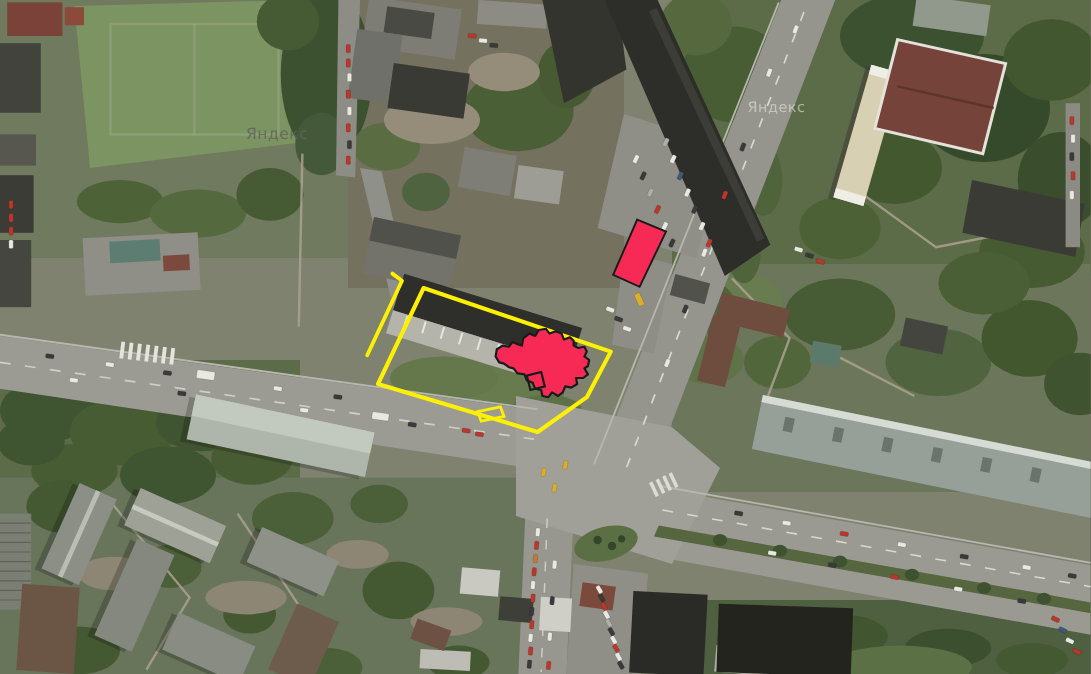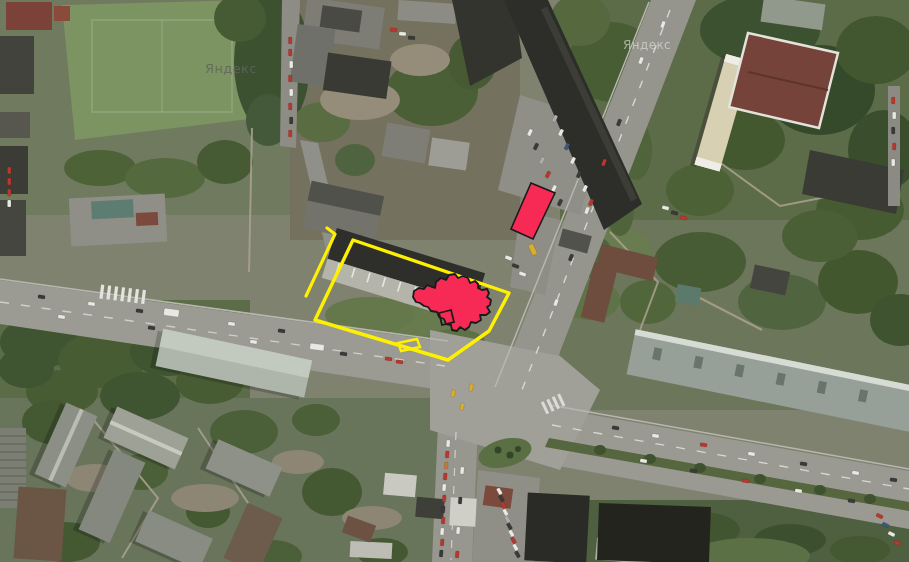--- a/index.html
+++ b/index.html
@@ -1,19 +1,19 @@
 <!DOCTYPE html>
 <html><head>
 <meta charset="utf-8">
 <style>
   html,body{margin:0;padding:0;background:#222;}
   .stage{position:relative;width:909px;height:562px;overflow:hidden;background:#7f826f;
          font-family:"DejaVu Sans",sans-serif;}
   .stage svg{position:absolute;left:0;top:0;}
-  .wm{position:absolute;pointer-events:none;letter-spacing:.4px;}
+  .wm{position:absolute;pointer-events:none;letter-spacing:.4px;margin-top:44px;}
   .wm1{left:205px;top:61px;font-size:13px;color:rgba(96,102,90,.85);}
   .wm2{left:623px;top:38px;font-size:12px;color:rgba(224,226,218,.62);}
   
   .cw{fill:#e9e9e4}.cd{fill:#3a3a3a}.cr{fill:#b8382e}.cs{fill:#aeaeaa}
   .cy{fill:#d9af2b}.cb{fill:#3f5878}.co{fill:#c07a35}
   .car{stroke:rgba(0,0,0,.25);stroke-width:.4}
 </style>
 </head>
 <body>
 

